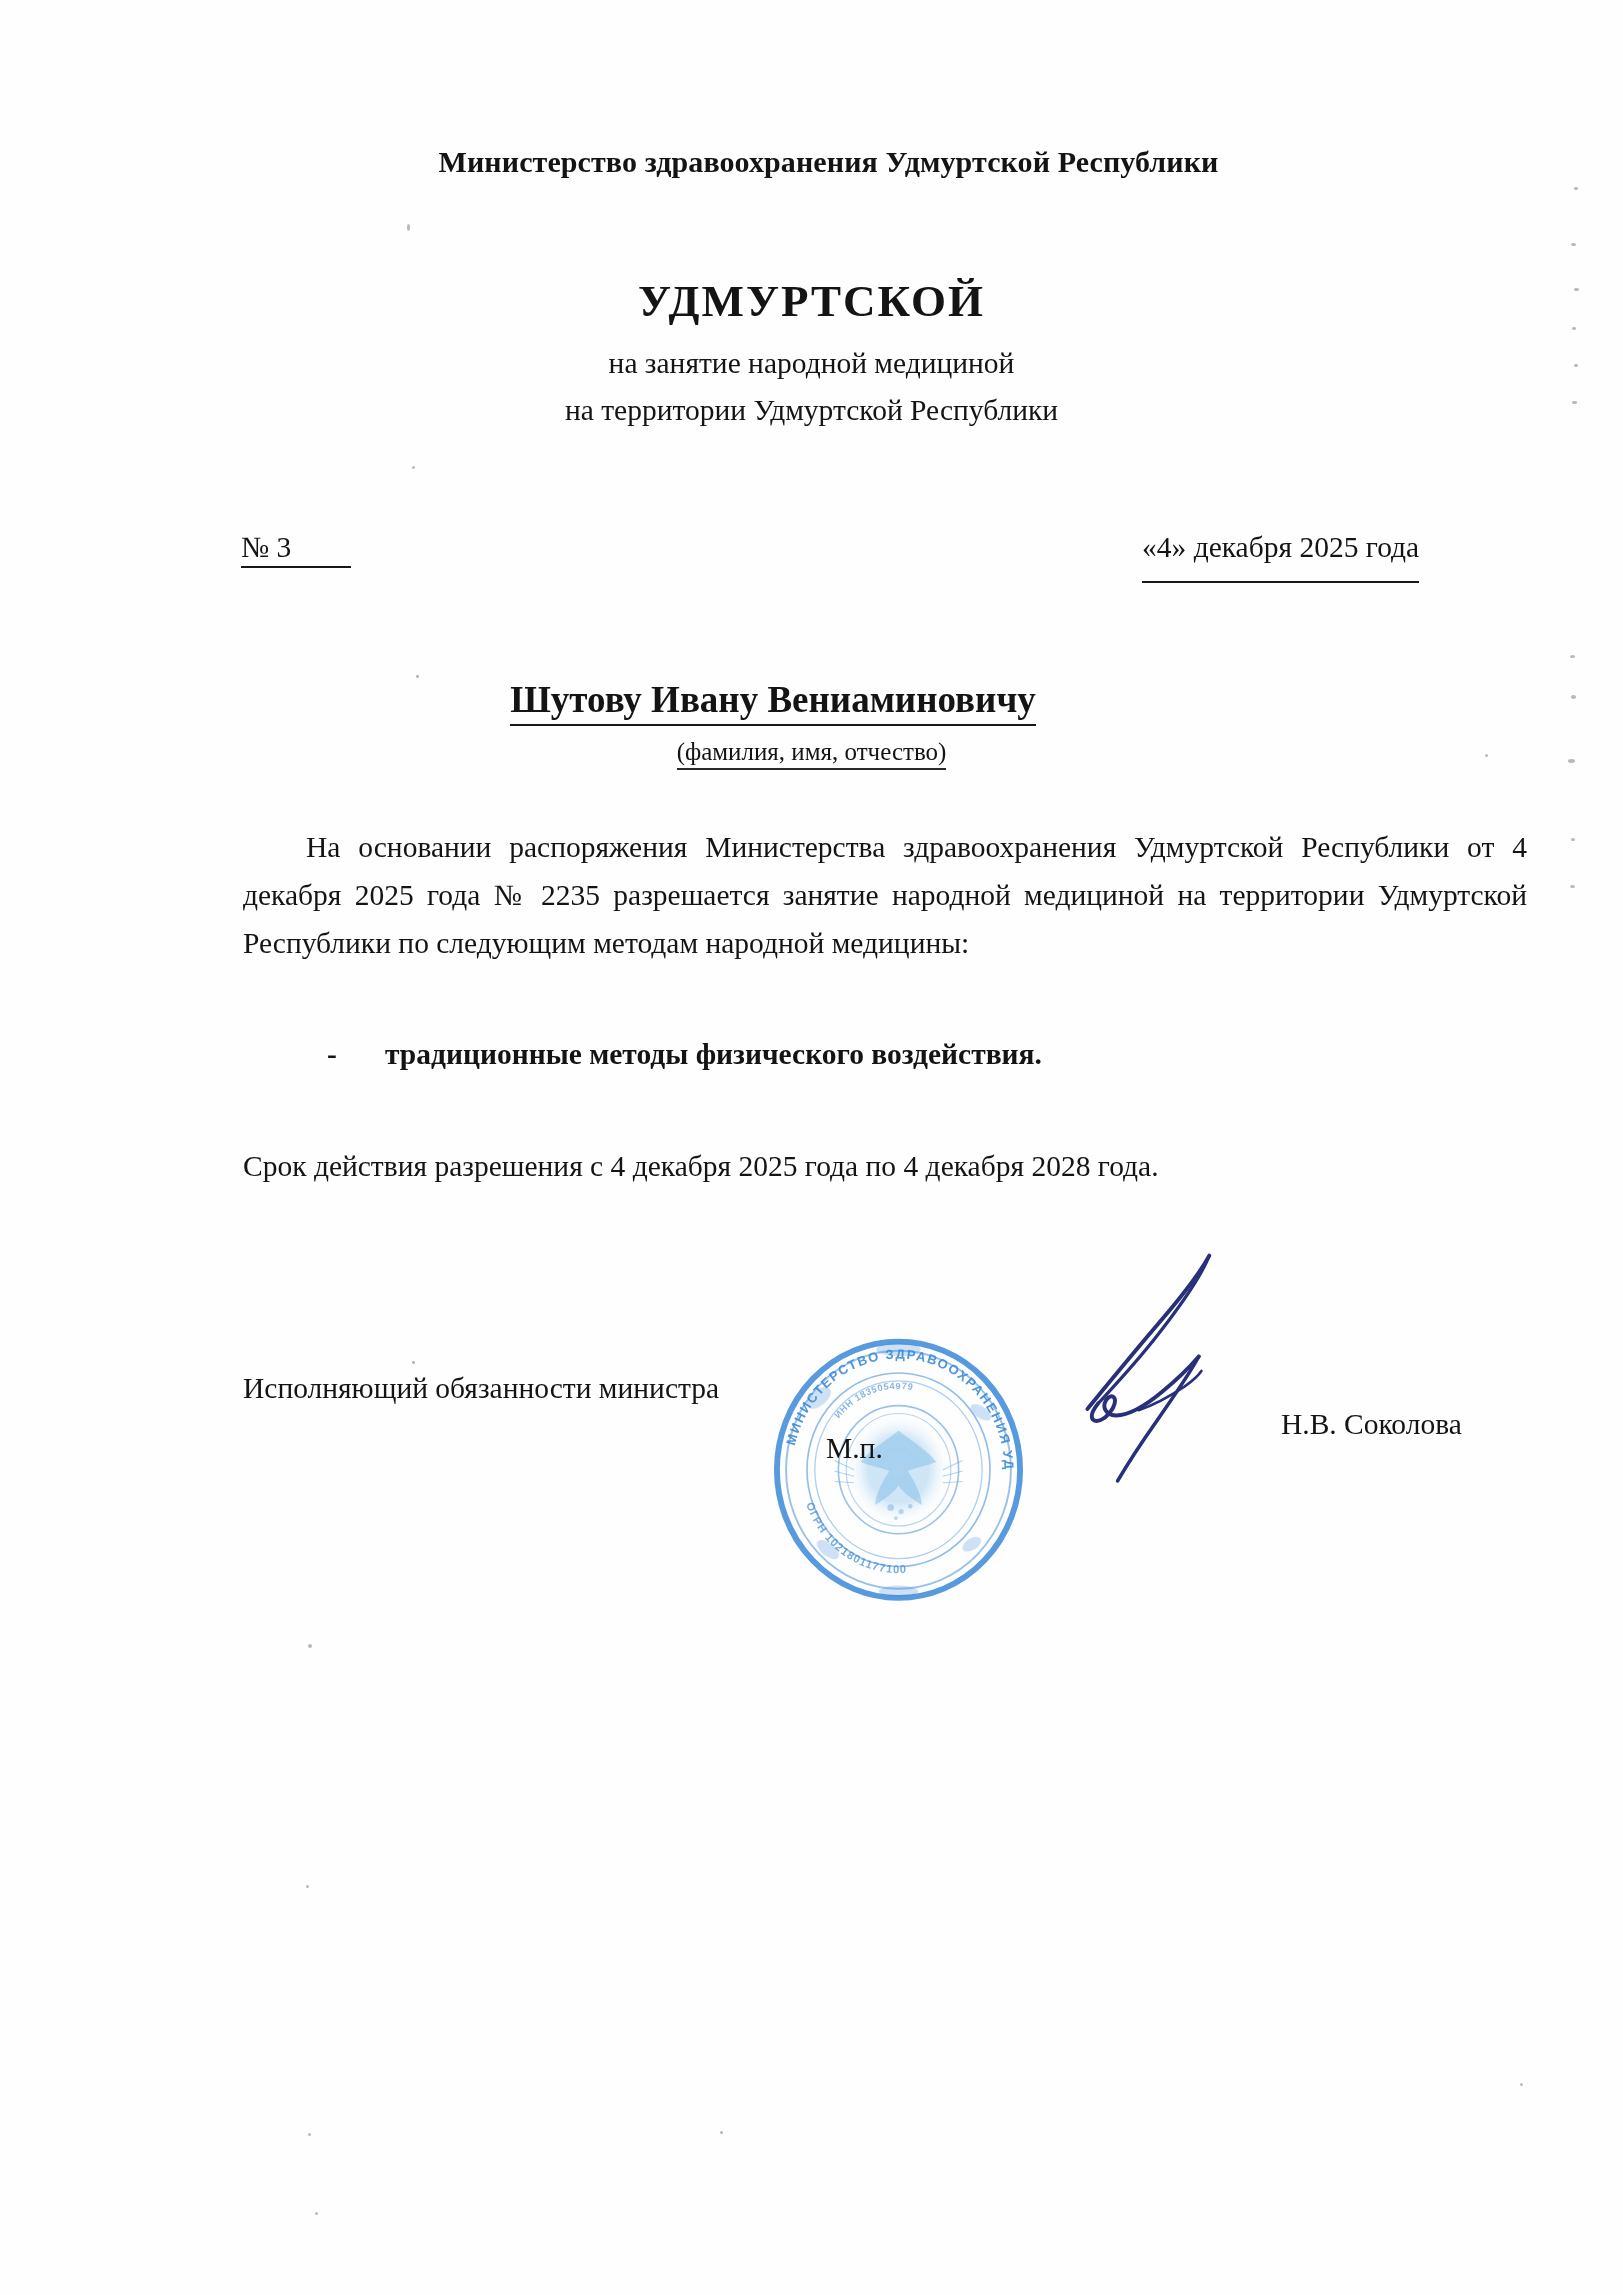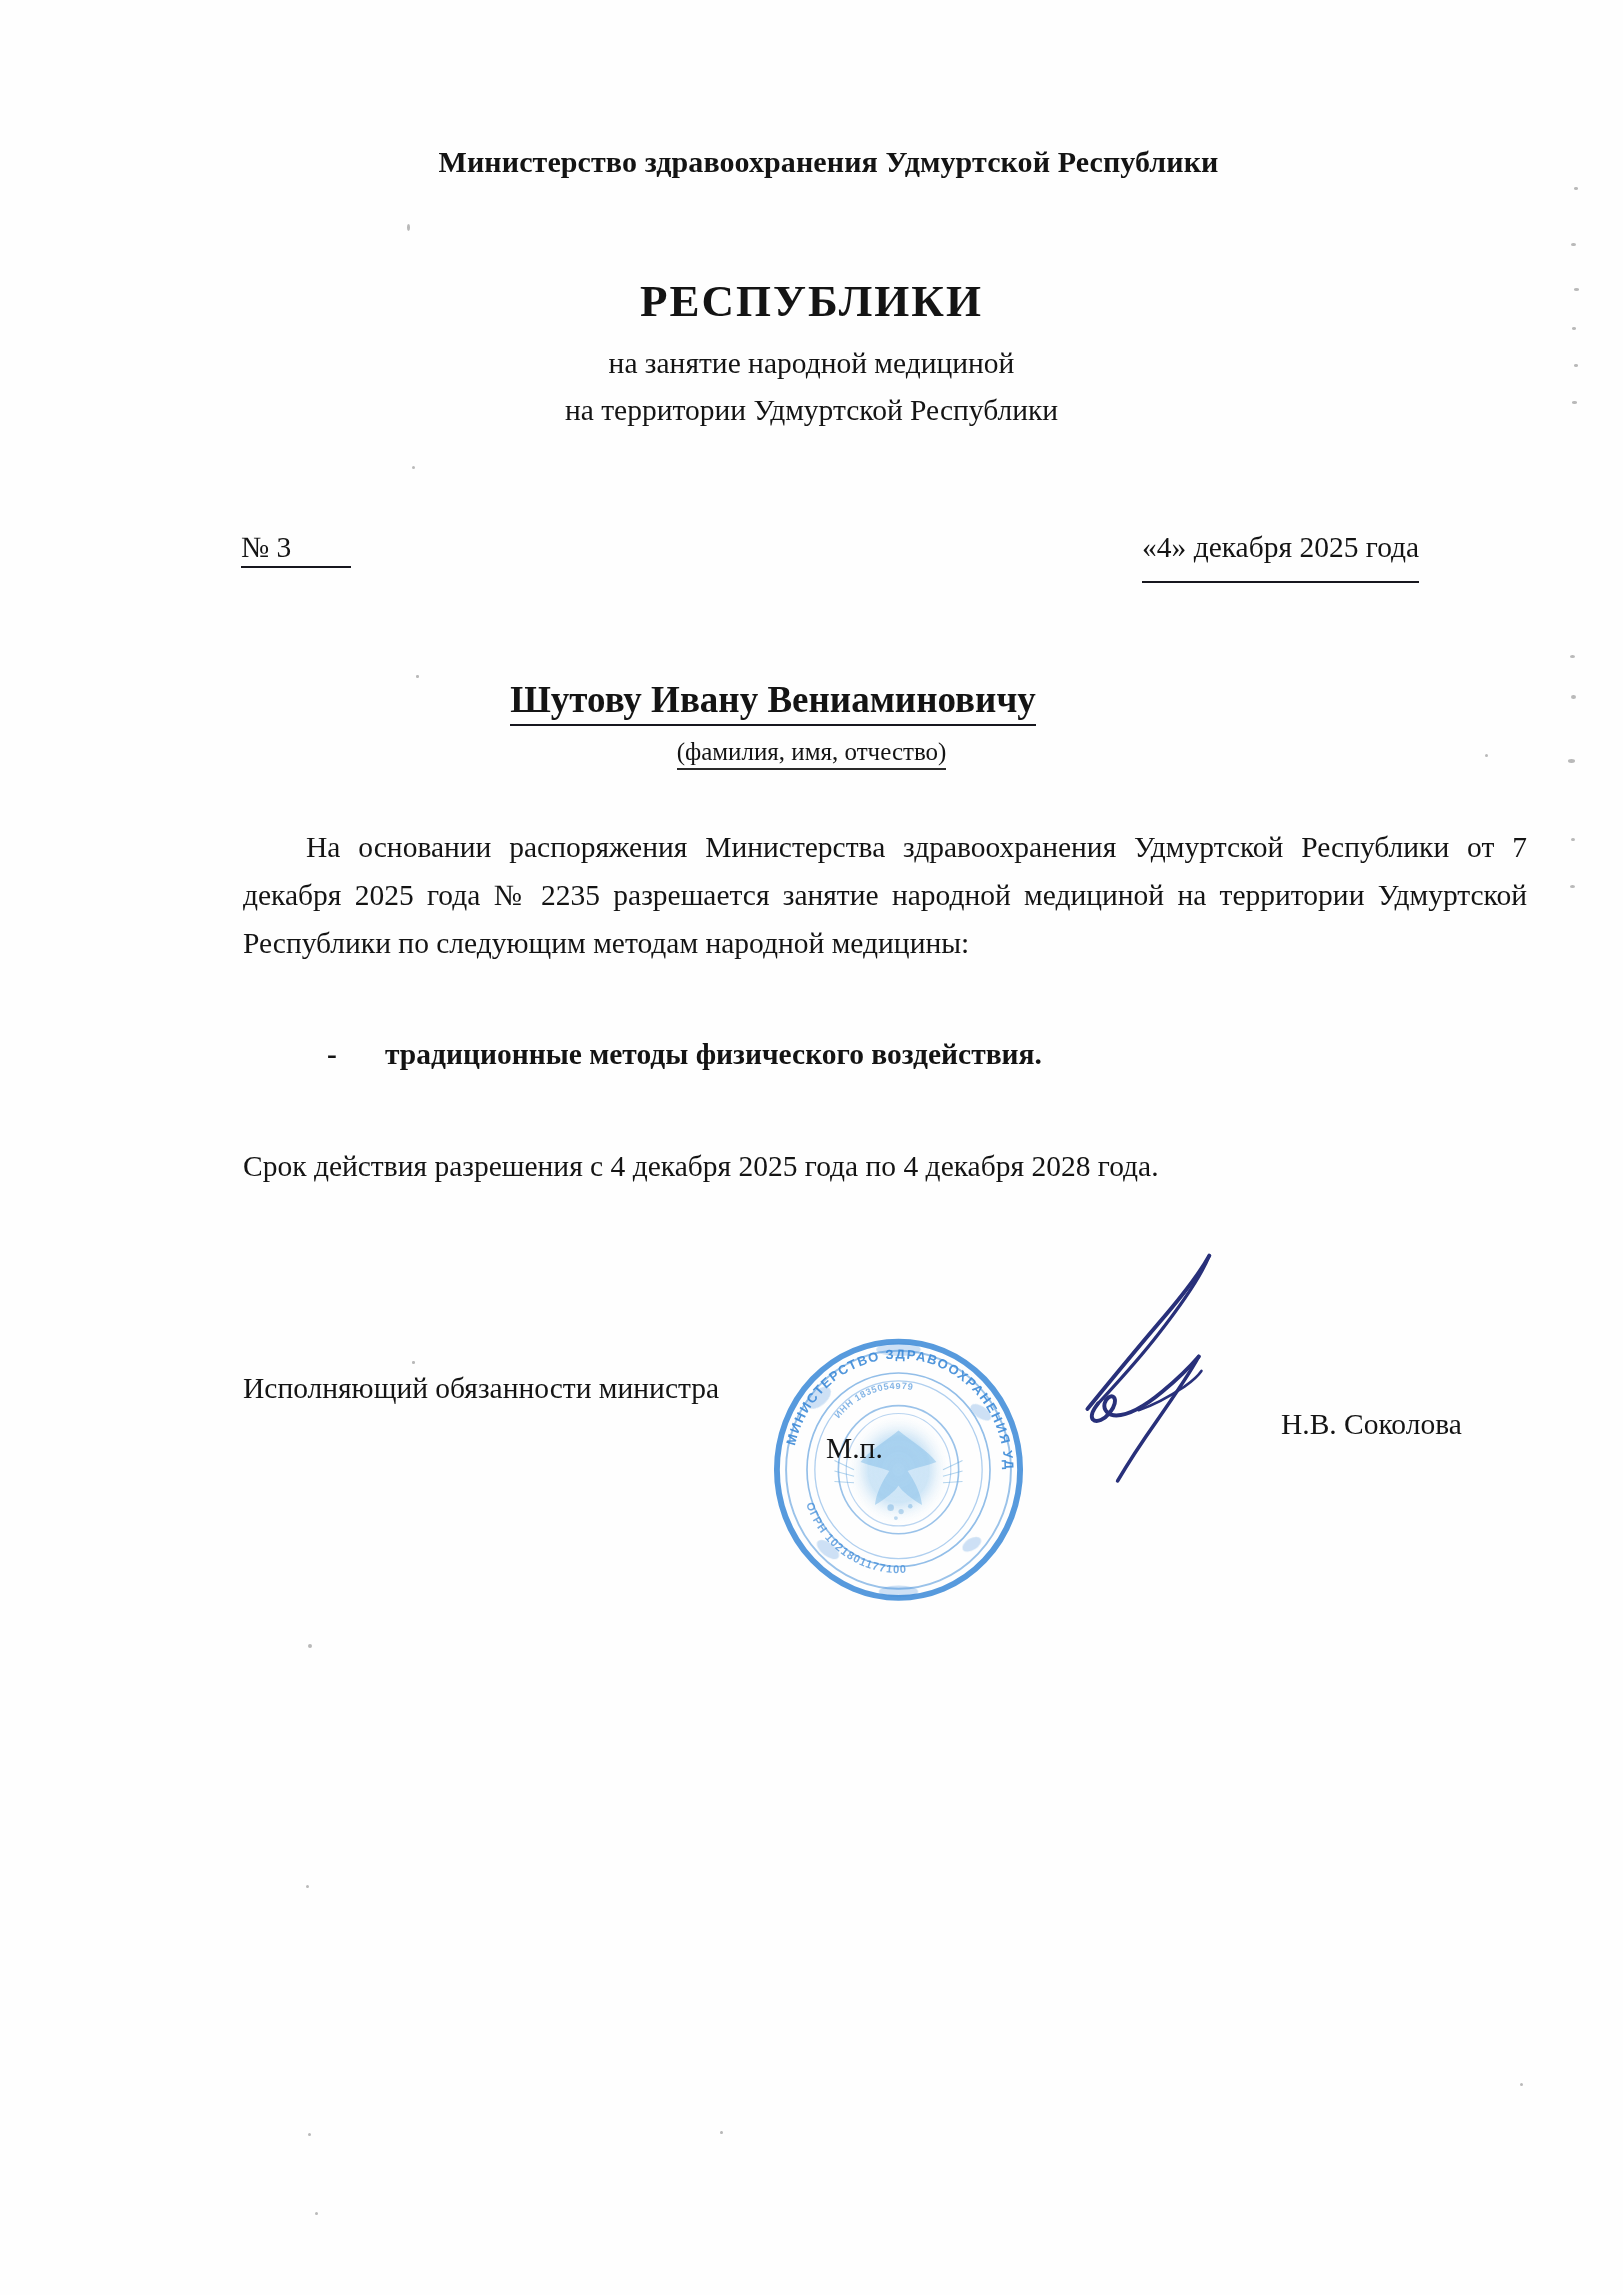--- a/index.html
+++ b/index.html
@@ -201,21 +201,21 @@
     pointer-events: none;
   }
 </style>
 </head>
 <body>
 
 <div id="page">
 
   <div class="ministry-line">Министерство здравоохранения Удмуртской Республики</div>
 
-  <div class="doc-title">РЕСПУБЛИКИ</div>
+  <div class="doc-title">УДМУРТСКОЙ</div>
 
   <div class="doc-subtitle l1">на занятие народной медициной</div>
 
   <div class="doc-subtitle l2">на территории Удмуртской Республики</div>
 
   <div class="numline">
     <span class="u">№ 3</span>
   </div>
 
   <div class="dateline">
@@ -223,21 +223,21 @@
   </div>
 
   <div class="addressee">
     <span>Шутову Ивану Вениаминовичу</span>
   </div>
 
   <div class="addressee-hint">
     <span>(фамилия, имя, отчество)</span>
   </div>
 
-  <div class="body-par">На основании распоряжения Министерства здравоохранения Удмуртской Республики от 7 декабря 2025 года № 2235 разрешается занятие народной медициной на территории Удмуртской Республики по следующим методам народной медицины:</div>
+  <div class="body-par">На основании распоряжения Министерства здравоохранения Удмуртской Республики от 4 декабря 2025 года № 2235 разрешается занятие народной медициной на территории Удмуртской Республики по следующим методам народной медицины:</div>
 
   <div class="method-item">
     <span class="dash">-</span><span>традиционные методы физического воздействия.</span>
   </div>
 
   <div class="validity">Срок действия разрешения с 4 декабря 2025 года по 4 декабря 2028 года.</div>
 
   <div class="signer-role">Исполняющий обязанности министра</div>
 
   <div class="signer-name">Н.В. Соколова</div>

